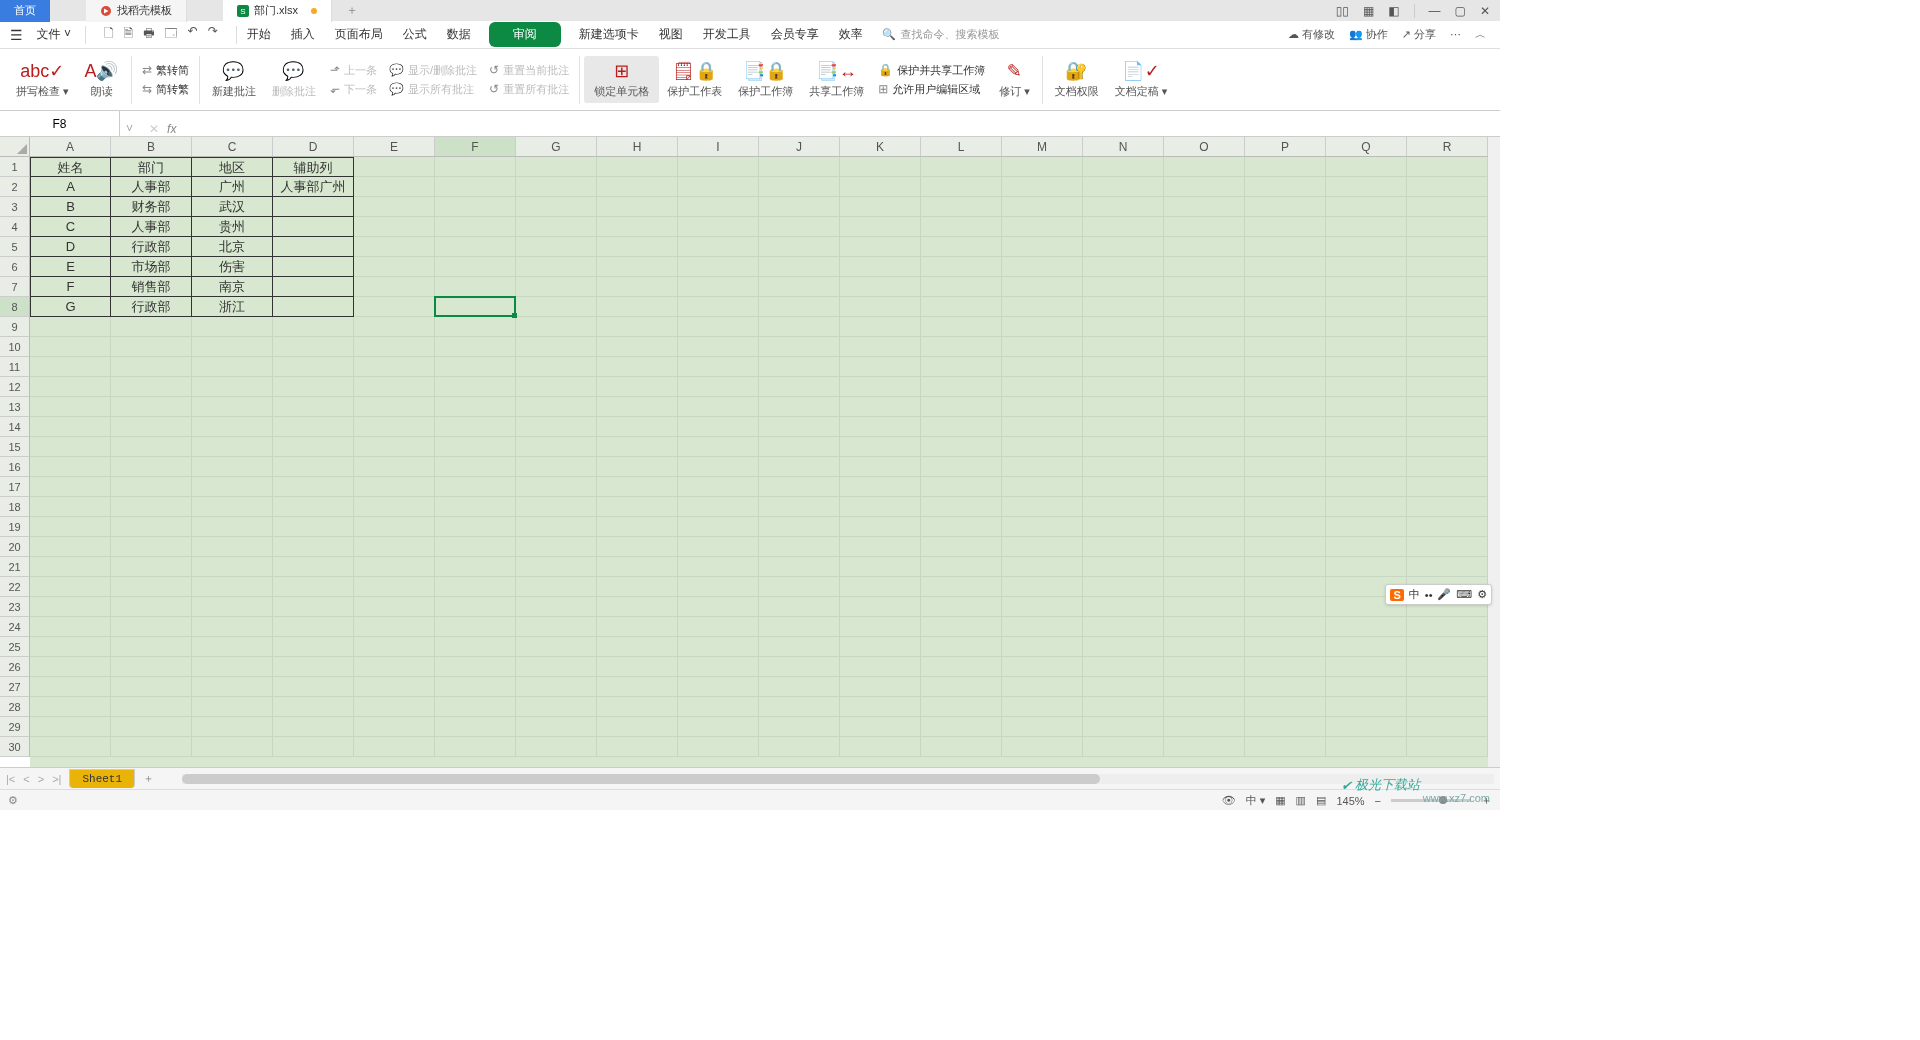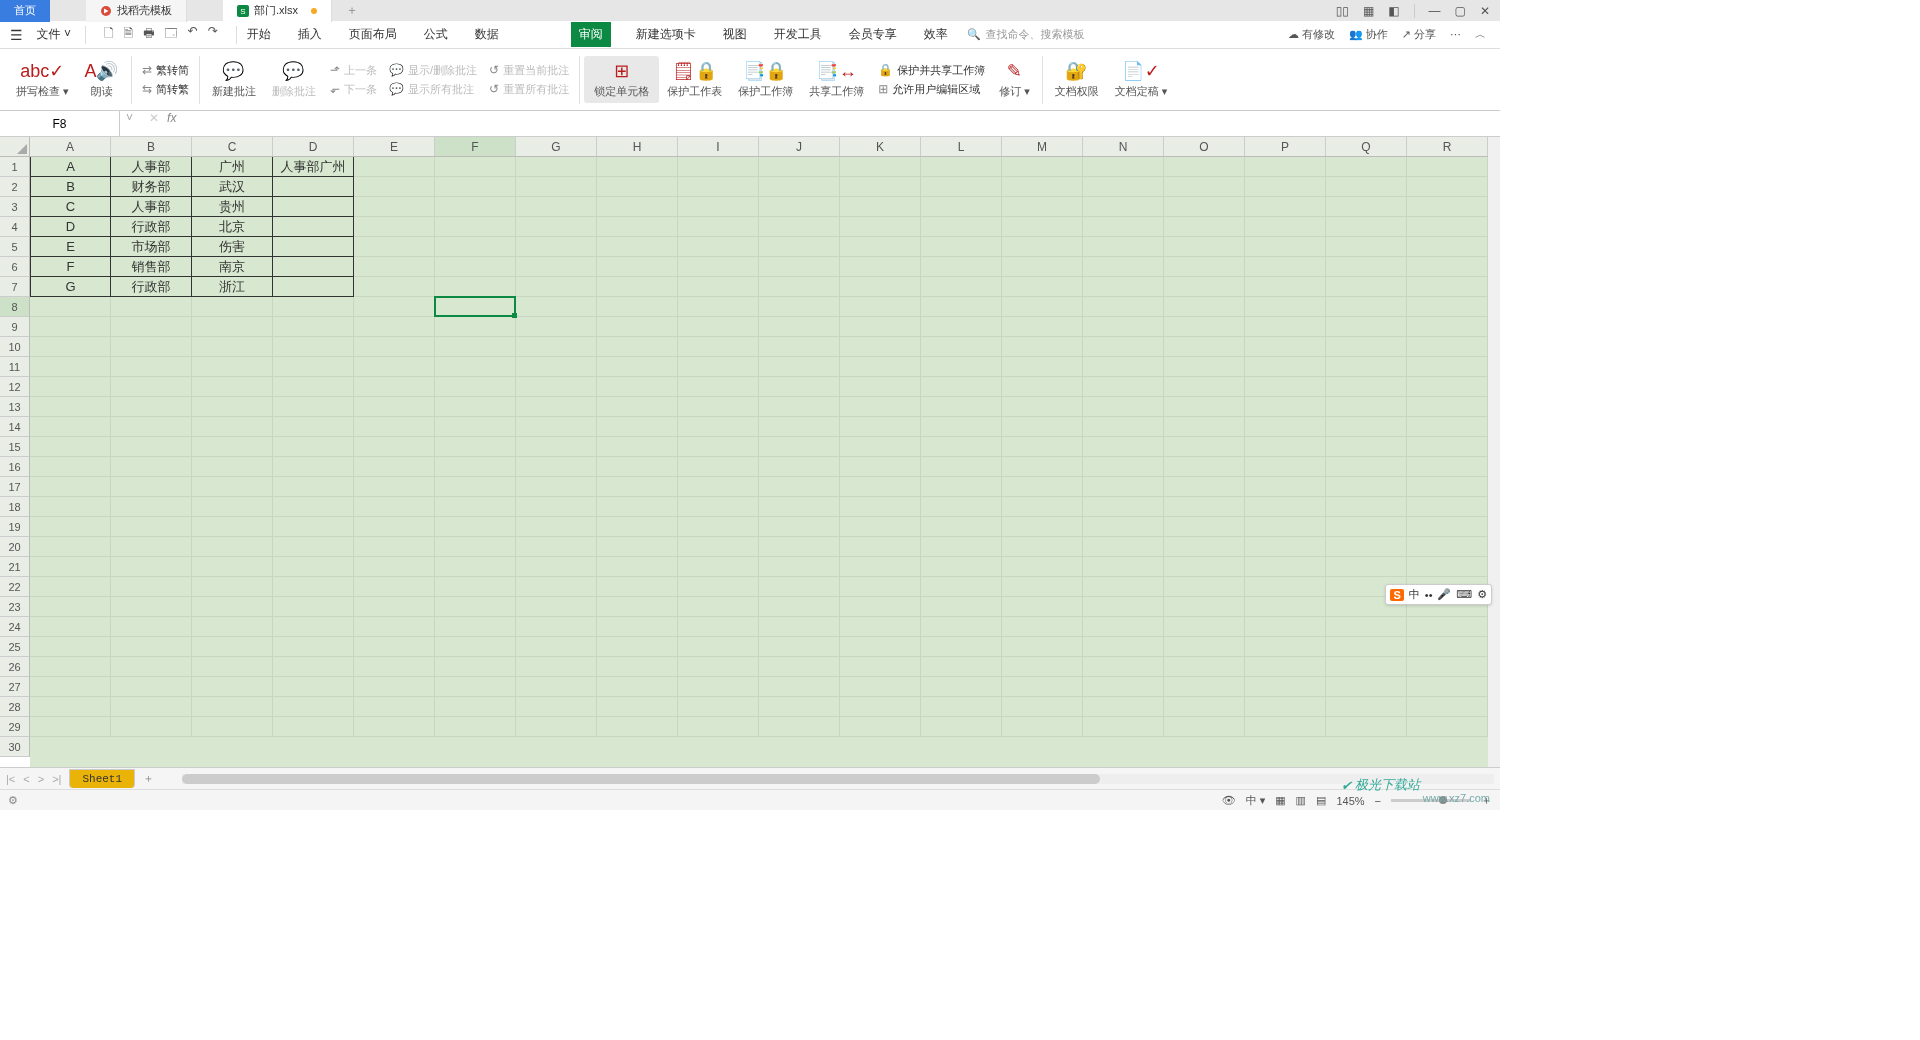--- a/index.html
+++ b/index.html
@@ -12,38 +12,38 @@
 .tab-dot { width: 6px; height: 6px; background: #f9a825; border-radius: 50%; margin-left: 8px; }
 .tab-plus { padding: 0 14px; color: #888; cursor: pointer; }
 .win-controls { margin-left: auto; display: flex; gap: 14px; padding-right: 10px; align-items: center; color: #555; }
 .win-controls span { cursor: pointer; font-size: 12px; }
 .menubar { height: 28px; background: #fff; border-bottom: 1px solid #ddd; display: flex; align-items: center; padding: 0 6px; gap: 4px; }
 .hamburger { font-size: 14px; cursor: pointer; padding: 0 4px; }
 .file-menu { font-size: 12px; padding: 0 6px; cursor: pointer; }
 .qat { display: flex; gap: 10px; padding: 0 10px; color: #555; }
 .qat span { cursor: pointer; }
 .menu-sep { width: 1px; height: 18px; background: #ddd; margin: 0 4px; }
-.menu-tabs { display: flex; gap: 23px; }
+.menu-tabs { display: flex; gap: 16px; }
 .menu-tab { font-size: 12px; cursor: pointer; padding: 4px 2px; }
-.menu-tab.active { background: #0c8a43; color: #fff; padding: 4px 8px; border-radius: 0; margin-left: 47px; }
+.menu-tab.active { background: #0c8a43; color: #fff; padding: 4px 24px; border-radius: 6px; }
 .search-box { display: flex; align-items: center; gap: 4px; color: #999; font-size: 11px; margin-left: 14px; }
 .menubar-right { margin-left: auto; display: flex; gap: 14px; align-items: center; padding-right: 8px; font-size: 11px; color: #555; }
 .menubar-right span { cursor: pointer; display:flex; align-items:center; gap:3px;}
 .ribbon { height: 62px; background: #fff; border-bottom: 1px solid #ccc; display: flex; align-items: center; padding: 0 8px; }
 .rgroup { display: flex; flex-direction: column; align-items: center; gap: 2px; padding: 0 8px; font-size: 11px; color: #555; cursor: pointer; }
 .rgroup.big { justify-content: center; }
 .rgroup .ricon { font-size: 18px; color: #b91c1c; }
 .rgroup.disabled { color: #bbb; }
 .rgroup.disabled .ricon { color: #ccc; }
 .rsep { width: 1px; height: 48px; background: #e0e0e0; margin: 0 4px; }
 .rcol { display: flex; flex-direction: column; gap: 4px; padding: 0 6px; font-size: 11px; }
 .rcol div { display: flex; align-items: center; gap: 4px; cursor: pointer; }
 .rgroup.highlight { background: #e8e8e8; border-radius: 3px; padding: 4px 10px; }
 .small-icon { font-size: 12px; color: #888; }
-.namebox-row { height: 26px; background: #fff; border-bottom: 1px solid #ccc; display: flex; align-items: flex-start; }
+.namebox-row { height: 26px; background: #fff; border-bottom: 1px solid #ccc; display: flex; align-items: flex-end; }
 .namebox { width: 120px; border: none; border-right: 1px solid #ccc; padding: 0 8px; font-size: 12px; text-align: center; height: 100%; outline: none; }
 .fx-area { display: flex; align-items: center; gap: 8px; padding: 0 10px; color: #888; flex:1; }
 .fx-input { border:none; outline:none; flex:1; font-size:12px; }
 .grid-area { position: relative; height: 630px; overflow: hidden; }
 .col-headers { display: flex; height: 20px; background: #e8eee5; border-bottom: 1px solid #bbb; position: absolute; top: 0; left: 30px; right:12px; }
 .col-h { width: 81px; border-right: 1px solid #ccc; text-align: center; font-size: 12px; color: #555; line-height: 20px; cursor: pointer; }
 .col-h.active { background: #cde0c8; }
 .corner { position:absolute; top:0; left:0; width:30px; height:20px; background:#e8eee5; border-right:1px solid #bbb; border-bottom:1px solid #bbb; }
 .corner::after { content:''; position:absolute; right:2px; bottom:2px; border:5px solid transparent; border-right-color:#aaa; border-bottom-color:#aaa; }
 .row-headers { position: absolute; top: 20px; left: 0; width: 30px; }
@@ -310,20 +310,40 @@
       <div class="row-h">24</div>
       <div class="row-h">25</div>
       <div class="row-h">26</div>
       <div class="row-h">27</div>
       <div class="row-h">28</div>
       <div class="row-h">29</div>
       <div class="row-h">30</div>
     </div>
   <div class="cells" id="cells">
 
+  <div class="cell-row">
+        <div class="cell" style="border-width: 1px; border-style: solid; border-color: rgb(51, 51, 51); background: rgb(216, 232, 208);">姓名</div>
+        <div class="cell" style="border-right: 1px solid rgb(51, 51, 51); border-bottom: 1px solid rgb(51, 51, 51); border-top: 1px solid rgb(51, 51, 51); background: rgb(216, 232, 208);">部门</div>
+        <div class="cell" style="border-right: 1px solid rgb(51, 51, 51); border-bottom: 1px solid rgb(51, 51, 51); border-top: 1px solid rgb(51, 51, 51); background: rgb(216, 232, 208);">地区</div>
+        <div class="cell" style="border-right: 1px solid rgb(51, 51, 51); border-bottom: 1px solid rgb(51, 51, 51); border-top: 1px solid rgb(51, 51, 51); background: rgb(216, 232, 208);">辅助列</div>
+        <div class="cell"></div>
+        <div class="cell"></div>
+        <div class="cell"></div>
+        <div class="cell"></div>
+        <div class="cell"></div>
+        <div class="cell"></div>
+        <div class="cell"></div>
+        <div class="cell"></div>
+        <div class="cell"></div>
+        <div class="cell"></div>
+        <div class="cell"></div>
+        <div class="cell"></div>
+        <div class="cell"></div>
+        <div class="cell"></div>
+      </div>
       <div class="cell-row">
         <div class="cell" style="border-right: 1px solid rgb(51, 51, 51); border-bottom: 1px solid rgb(51, 51, 51); border-left: 1px solid rgb(51, 51, 51); background: rgb(216, 232, 208);">A</div>
         <div class="cell" style="border-right: 1px solid rgb(51, 51, 51); border-bottom: 1px solid rgb(51, 51, 51); background: rgb(216, 232, 208);">人事部</div>
         <div class="cell" style="border-right: 1px solid rgb(51, 51, 51); border-bottom: 1px solid rgb(51, 51, 51); background: rgb(216, 232, 208);">广州</div>
         <div class="cell" style="border-right: 1px solid rgb(51, 51, 51); border-bottom: 1px solid rgb(51, 51, 51); background: rgb(216, 232, 208);">人事部广州</div>
         <div class="cell"></div>
         <div class="cell"></div>
         <div class="cell"></div>
         <div class="cell"></div>
         <div class="cell"></div>

